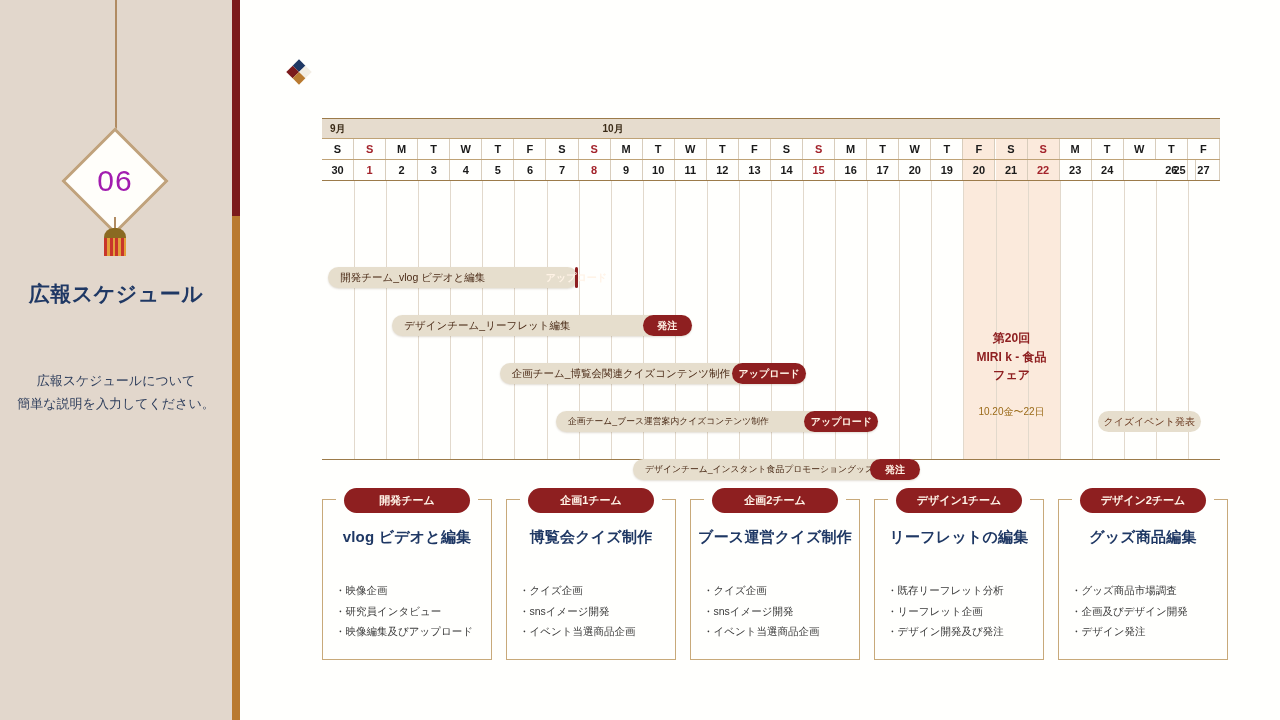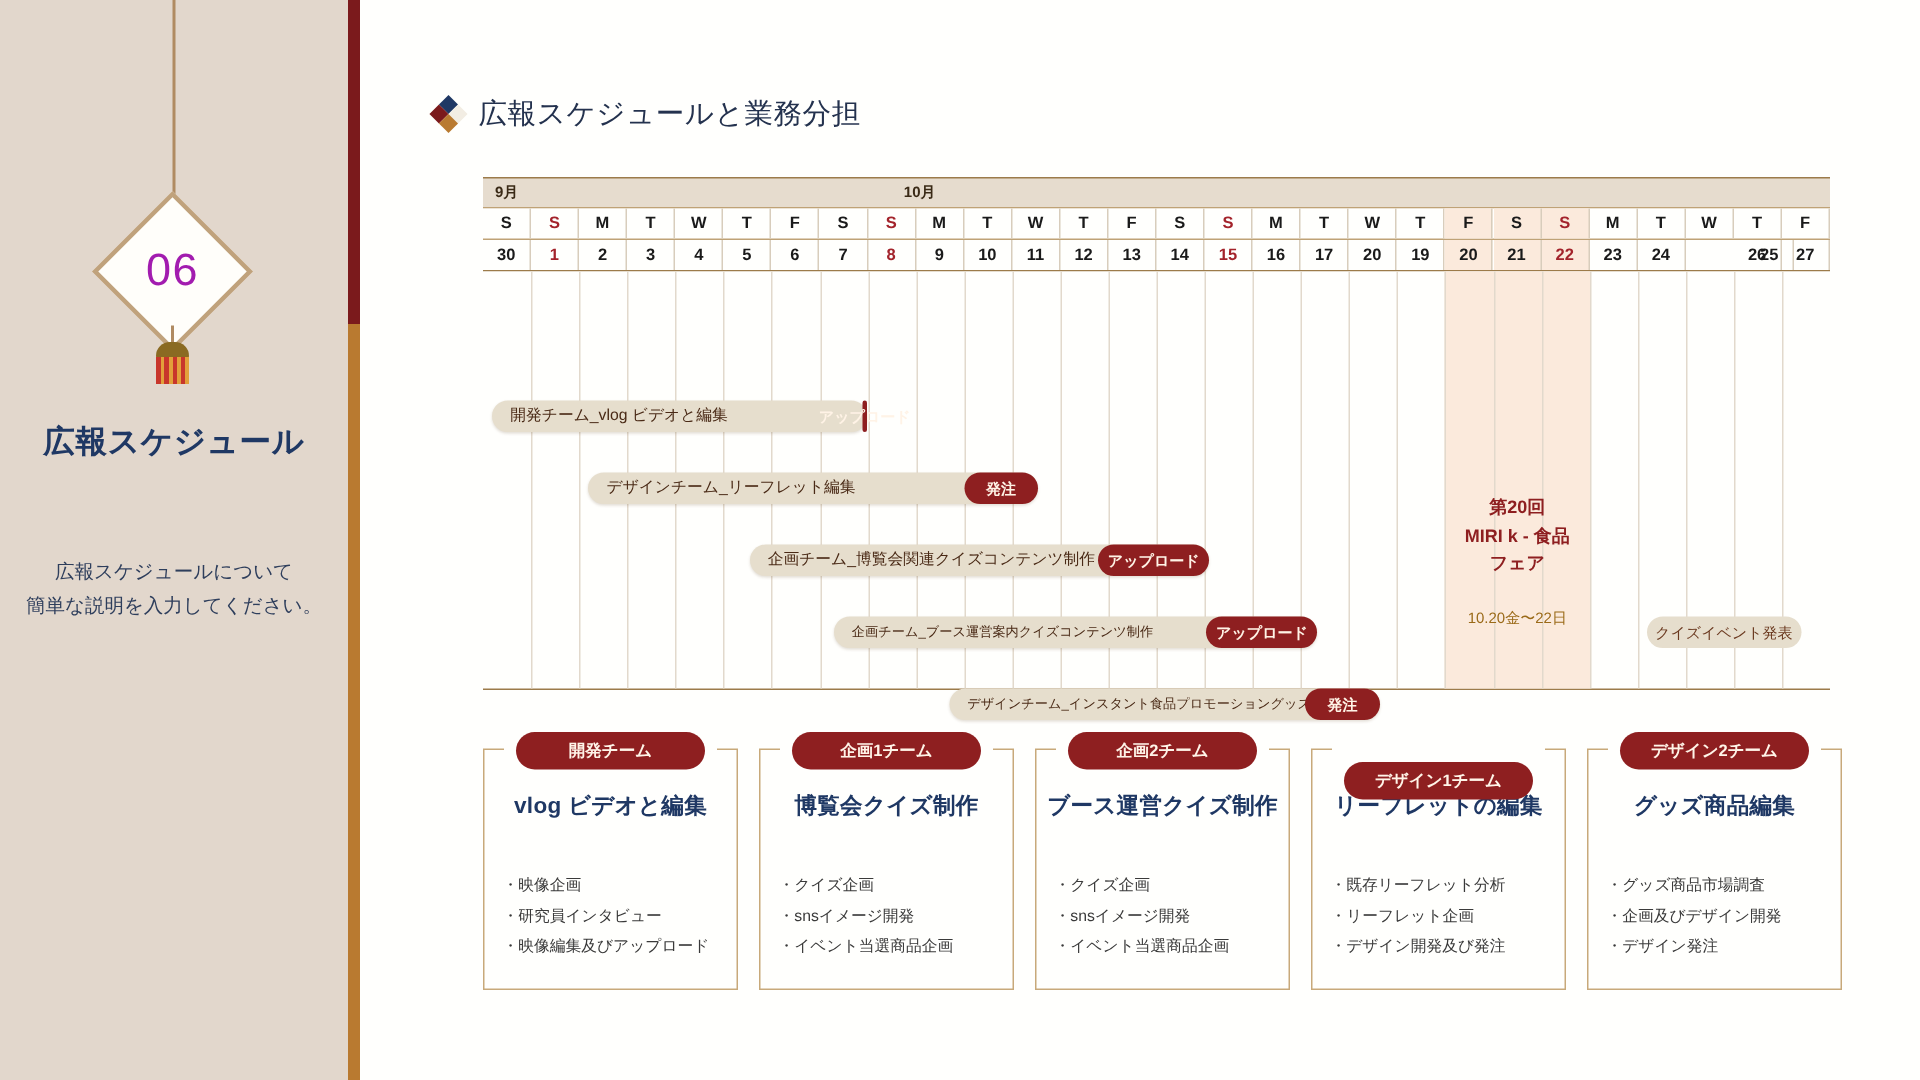--- a/index.html
+++ b/index.html
@@ -133,21 +133,20 @@
   <div>簡単な説明を入力してください。</div>
 </div>
 
 <div id="slide-title-row">
   <span id="title-diamond">
       <i></i>
       <i></i>
       <i></i>
       <i></i>
     </span>
-  <span id="slide-title">広報スケジュールと業務分担</span>
 </div>
 
 <div id="gantt">
   <div id="gantt-month-row">
       <span class="month-label" style="left: 8px;">9月</span>
       <span class="month-label" style="left: 280.571px;">10月</span>
     </div>
   <div id="gantt-dow-row">
       <div class="cell" style="left: 0px; width: 32.0714px;">S</div>
       <div class="cell sun" style="left: 32.0714px; width: 32.0714px;">S</div>
@@ -290,21 +289,21 @@
     <div class="card-tab-mask" style="left: 382px; width: 142px;"></div>
     <div class="card-tab" style="left: 390px; width: 126px;">企画2チーム</div>
     <div class="card-heading" style="left: 368px; width: 170px;">ブース運営クイズ制作</div>
     <div class="card-list" style="left: 381px; width: 150px;">
       <div>・クイズ企画</div>
       <div>・snsイメージ開発</div>
       <div>・イベント当選商品企画</div>
     </div>
     <div class="card" style="left: 552px; width: 170px;"></div>
     <div class="card-tab-mask" style="left: 566px; width: 142px;"></div>
-    <div class="card-tab" style="left: 574px; width: 126px; margin-top: 20px;">デザイン1チーム</div>
+    <div class="card-tab" style="left: 574px; width: 126px;">デザイン1チーム</div>
     <div class="card-heading" style="left: 552px; width: 170px;">リーフレットの編集</div>
     <div class="card-list" style="left: 565px; width: 150px;">
       <div>・既存リーフレット分析</div>
       <div>・リーフレット企画</div>
       <div>・デザイン開発及び発注</div>
     </div>
     <div class="card" style="left: 736px; width: 170px;"></div>
     <div class="card-tab-mask" style="left: 750px; width: 142px;"></div>
     <div class="card-tab" style="left: 758px; width: 126px;">デザイン2チーム</div>
     <div class="card-heading" style="left: 736px; width: 170px;">グッズ商品編集</div>

